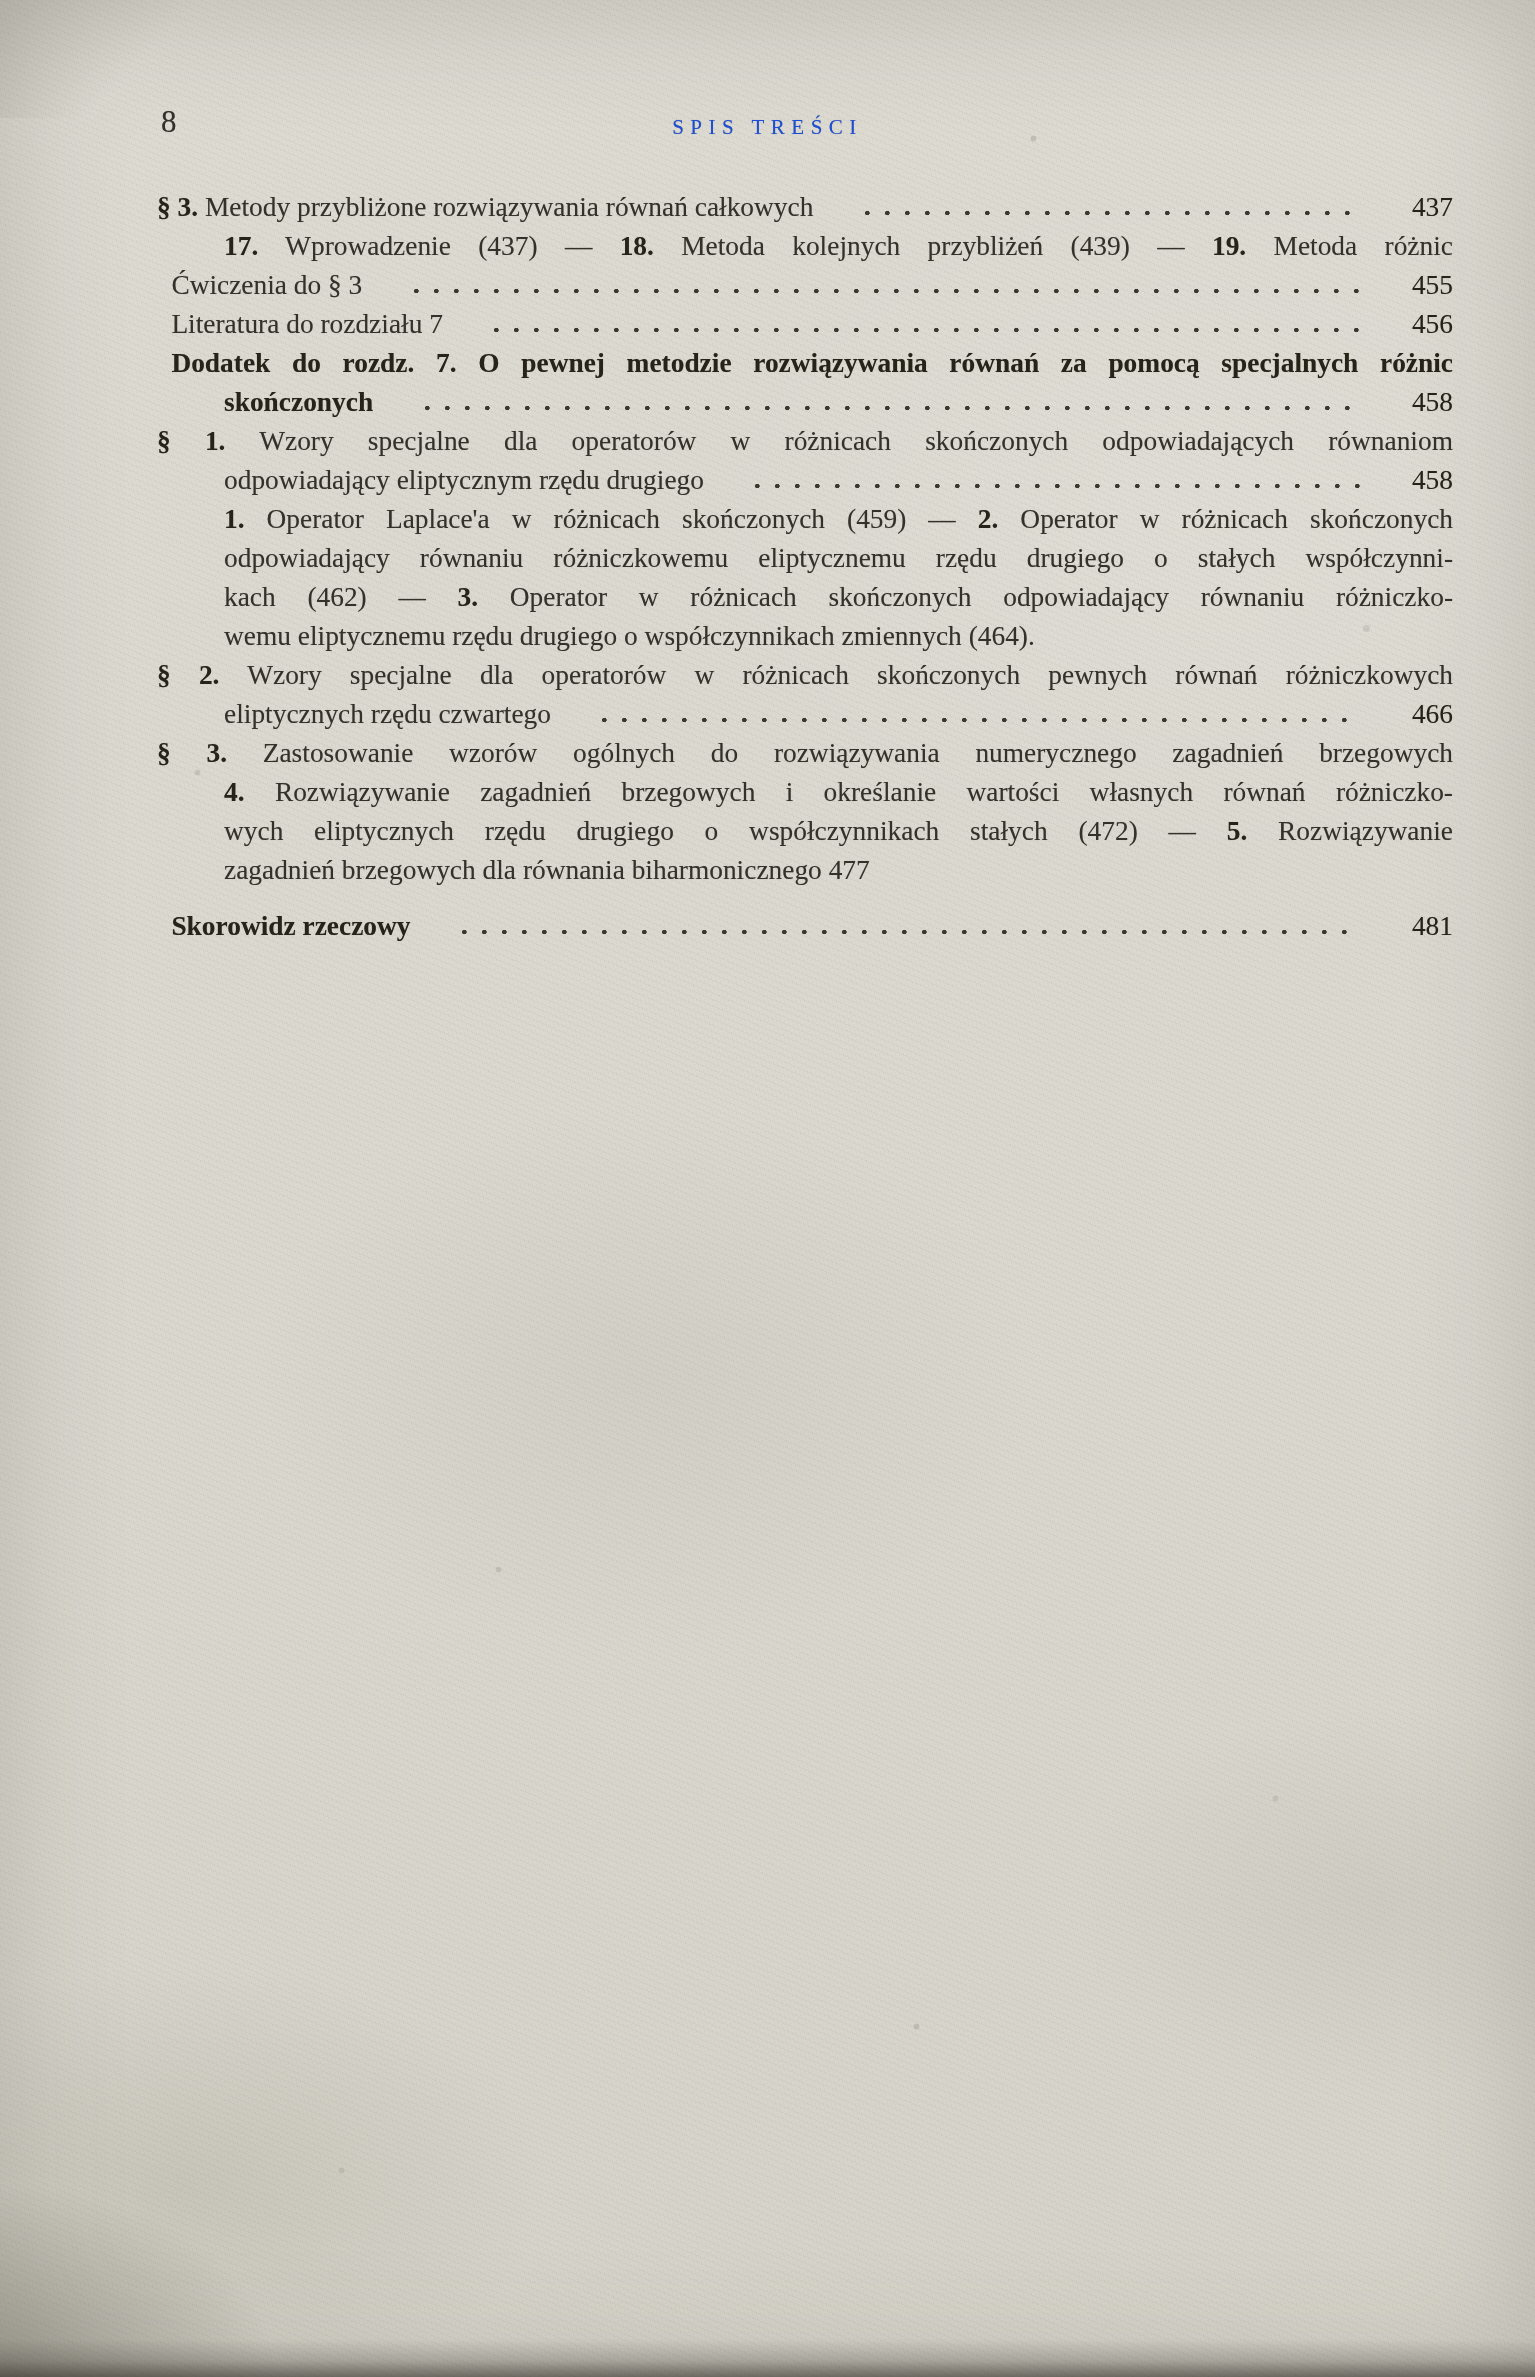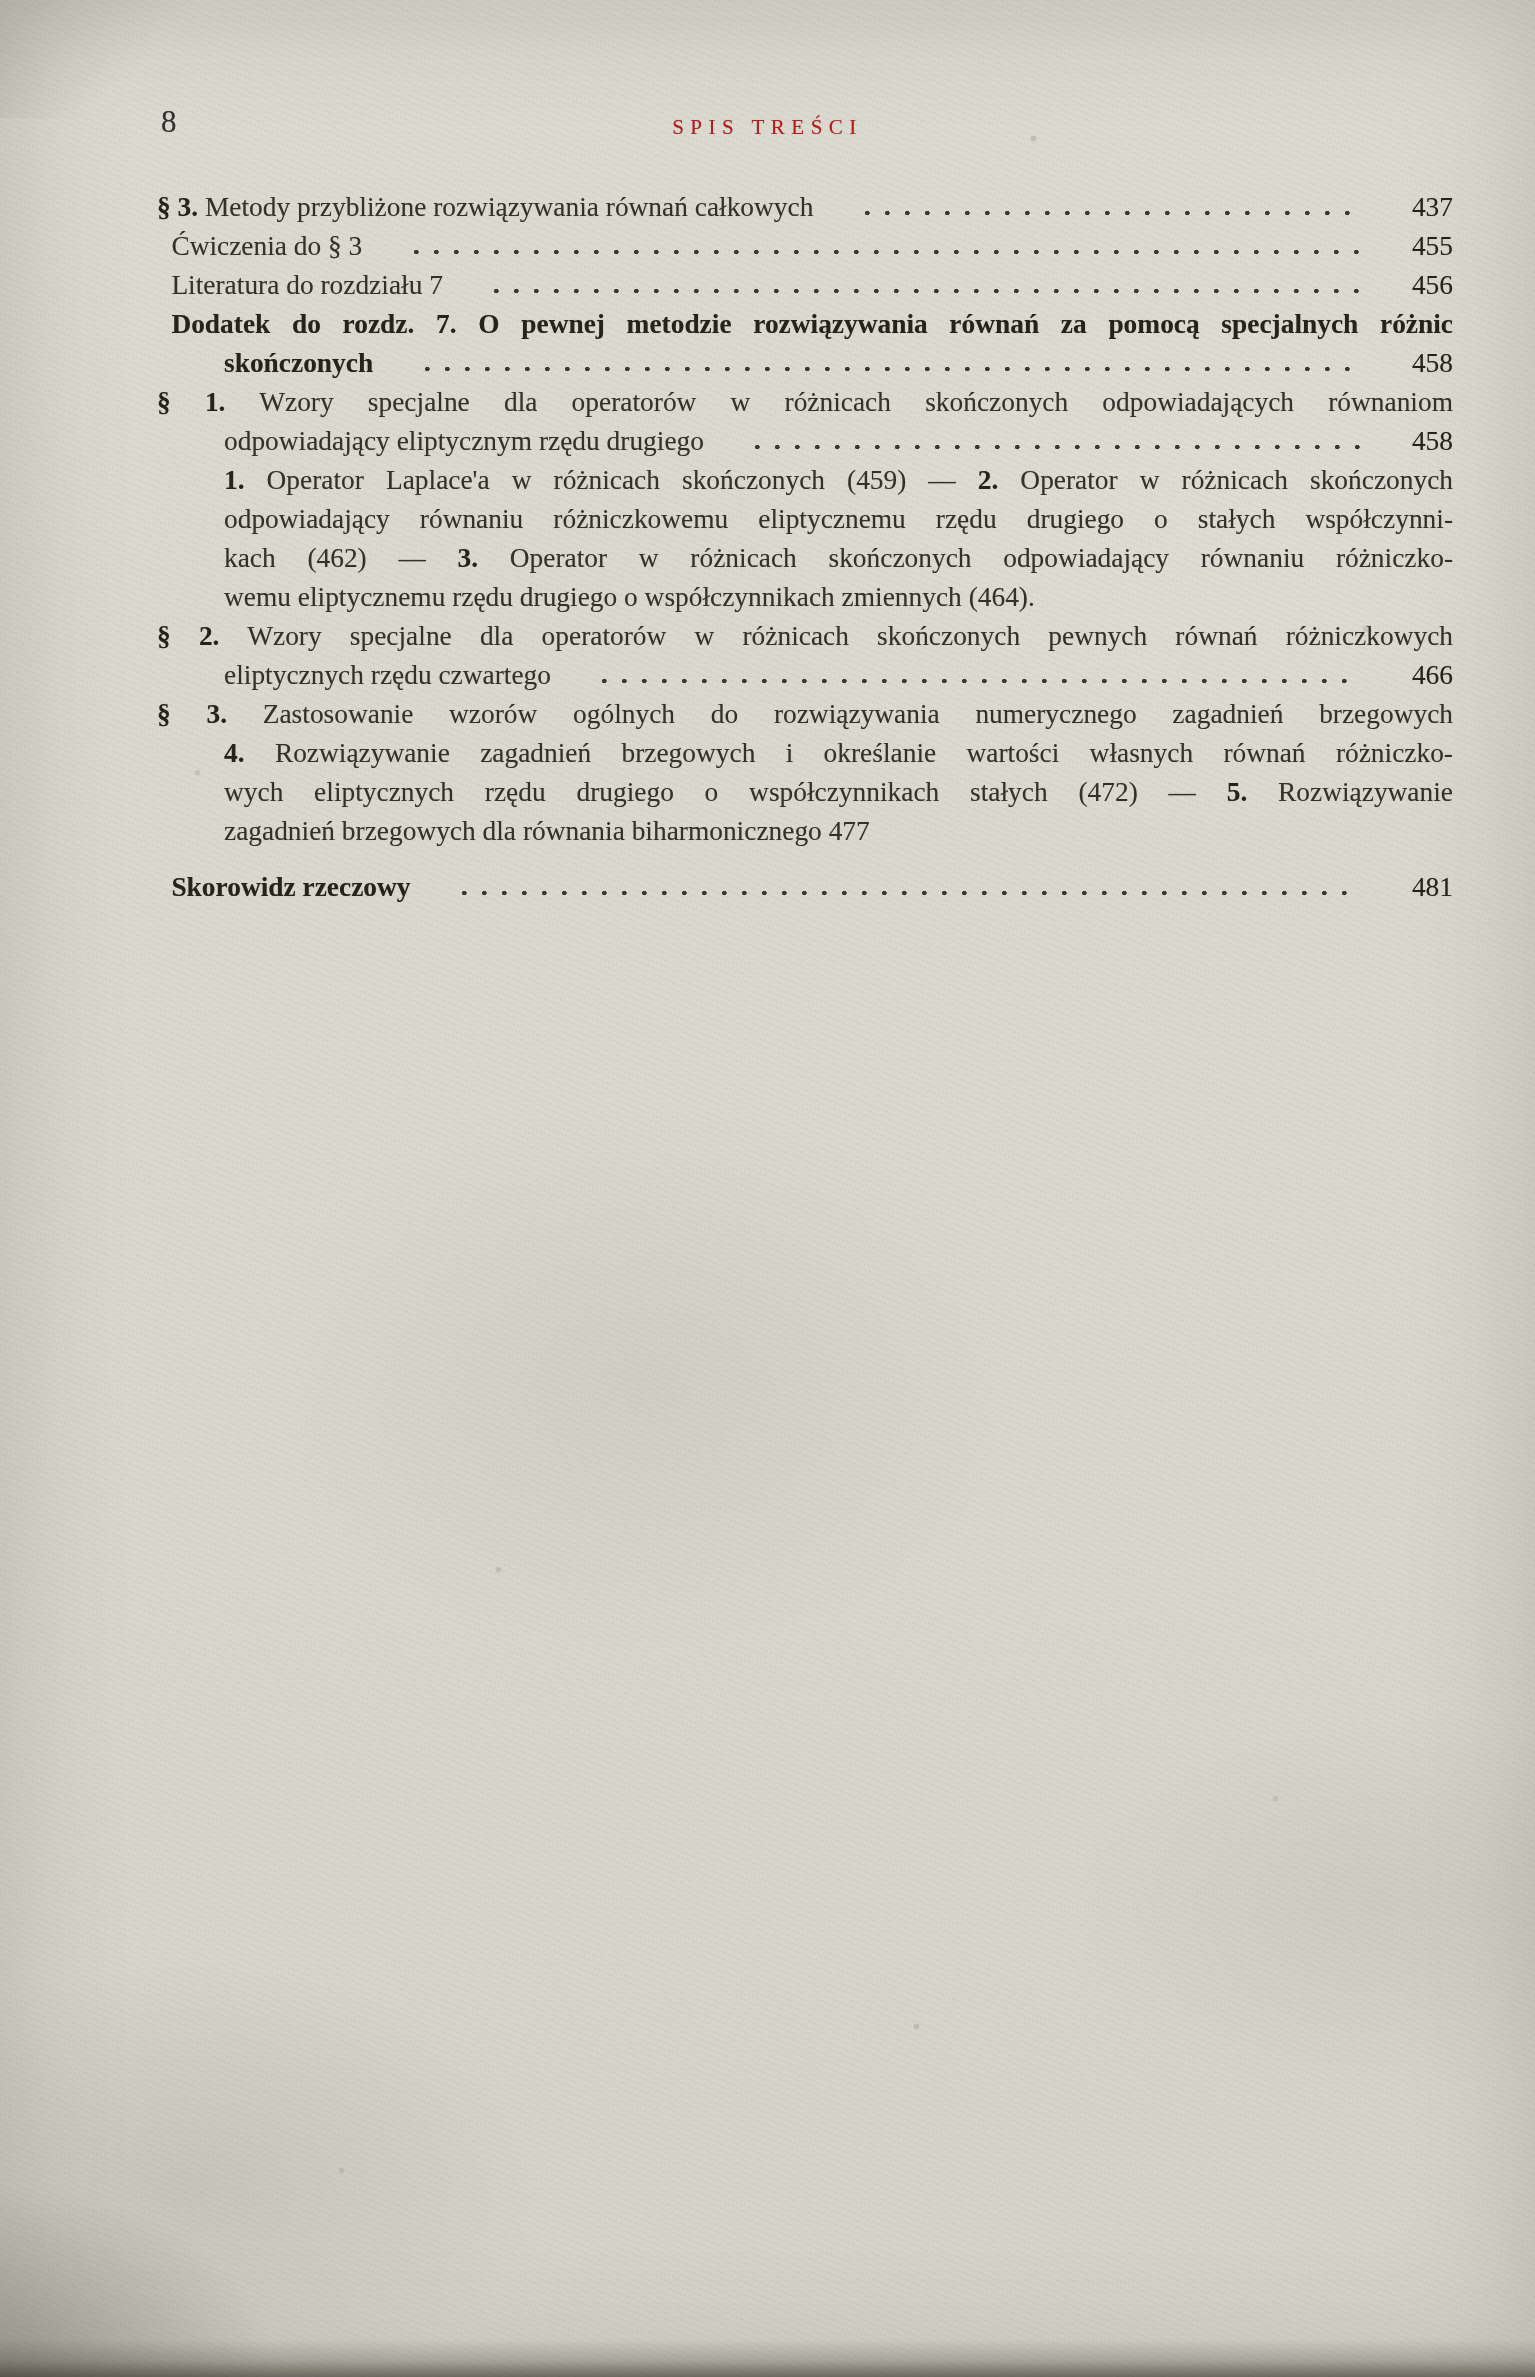--- a/index.html
+++ b/index.html
@@ -56,21 +56,21 @@
 
   .page-num {
     position: absolute; left: 161px; top: 105px;
     font-size: 31px; line-height: 34px; font-weight: 400;
     color: #32302a; text-shadow: 0 0 0.7px rgba(50,48,42,0.4);
   }
   .header-title {
     position: absolute; left: 0; right: 0; top: 115px;
     text-align: center;
     font-size: 21px; letter-spacing: 6.5px; font-weight: 400;
-    color: #b91c1c; text-shadow: 0 0 0.7px rgba(58,55,47,0.4);
+    color: #1d4ed8; text-shadow: 0 0 0.7px rgba(58,55,47,0.4);
   }
 
   .toc {
     position: absolute; left: 157px; top: 188px; width: 1296px;
   }
   .toc-line {
     font-size: 27.4px; line-height: 39px;
     color: #34312a;
     text-shadow: 0 0 0.7px rgba(52,49,42,0.3);
   }
@@ -100,20 +100,21 @@
 
 <div class="page-num">8</div>
 <div class="header-title">SPIS TREŚCI</div>
 
 <div class="toc">
     <div class="toc-line indent-base lead">
       <span class="txt"><span class="b">§ 3.</span><span> Metody przybliżone rozwiązywania równań całkowych</span></span>
       <span class="leader"></span>
       <span class="pg">437</span>
     </div>
+    <div class="toc-line indent-run just"><span class="txt"><span class="b">17.</span><span> Wprowadzenie (437) — </span><span class="b">18.</span><span> Metoda kolejnych przybliżeń (439) — </span><span class="b">19.</span><span> Metoda różnic</span></span></div>
     <div class="toc-line indent-hang lead">
       <span class="txt"><span>Ćwiczenia do § 3</span></span>
       <span class="leader"></span>
       <span class="pg">455</span>
     </div>
     <div class="toc-line indent-hang lead">
       <span class="txt"><span>Literatura do rozdziału 7</span></span>
       <span class="leader"></span>
       <span class="pg">456</span>
     </div>

